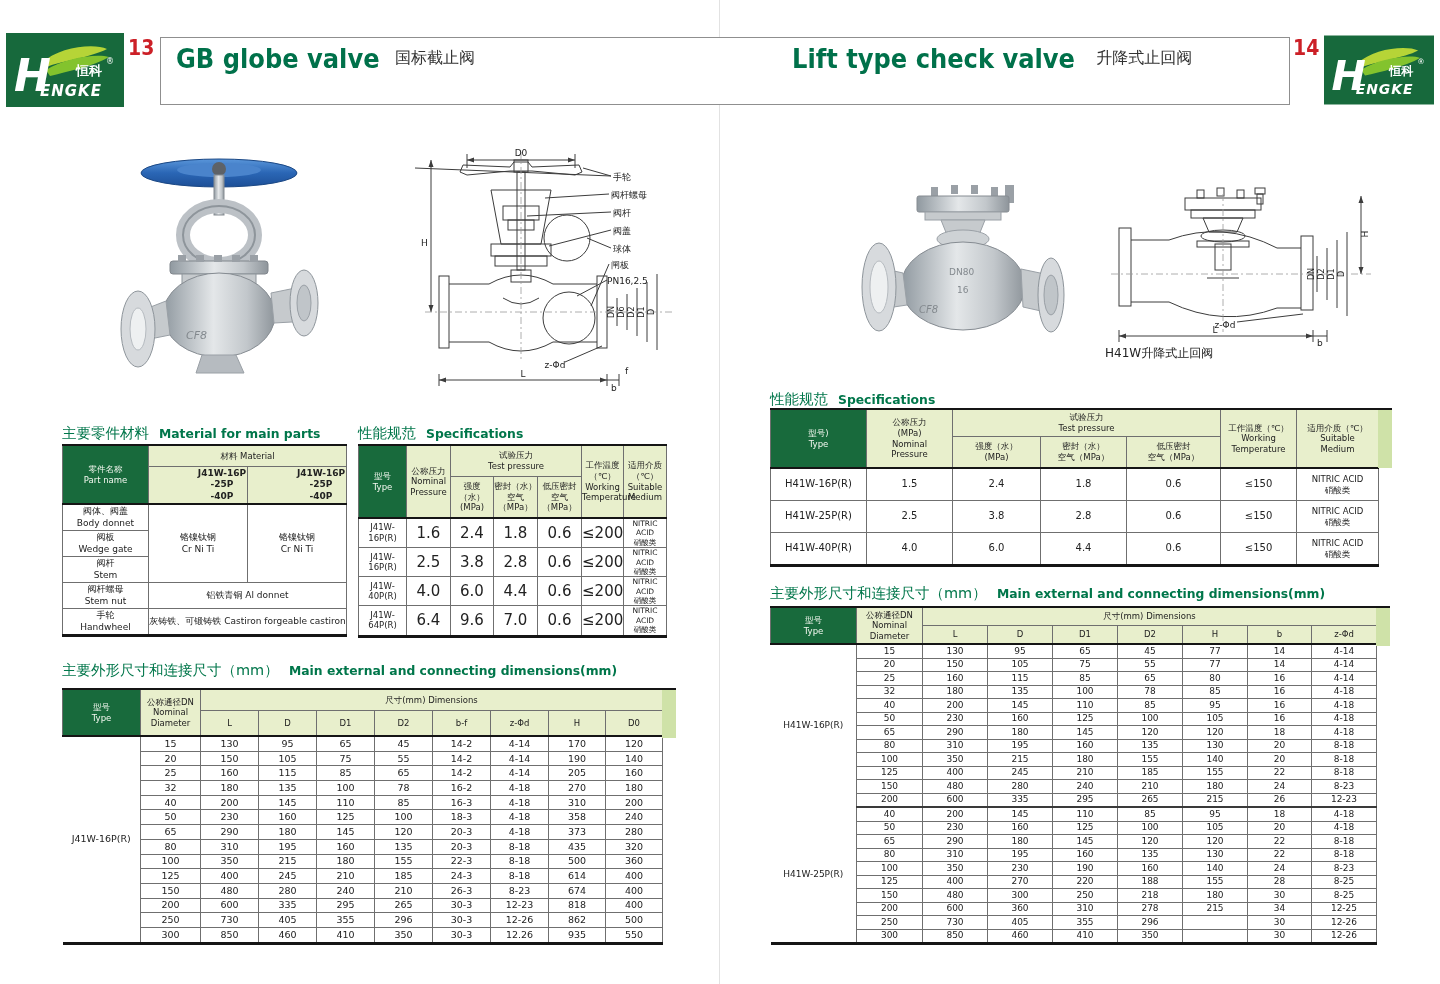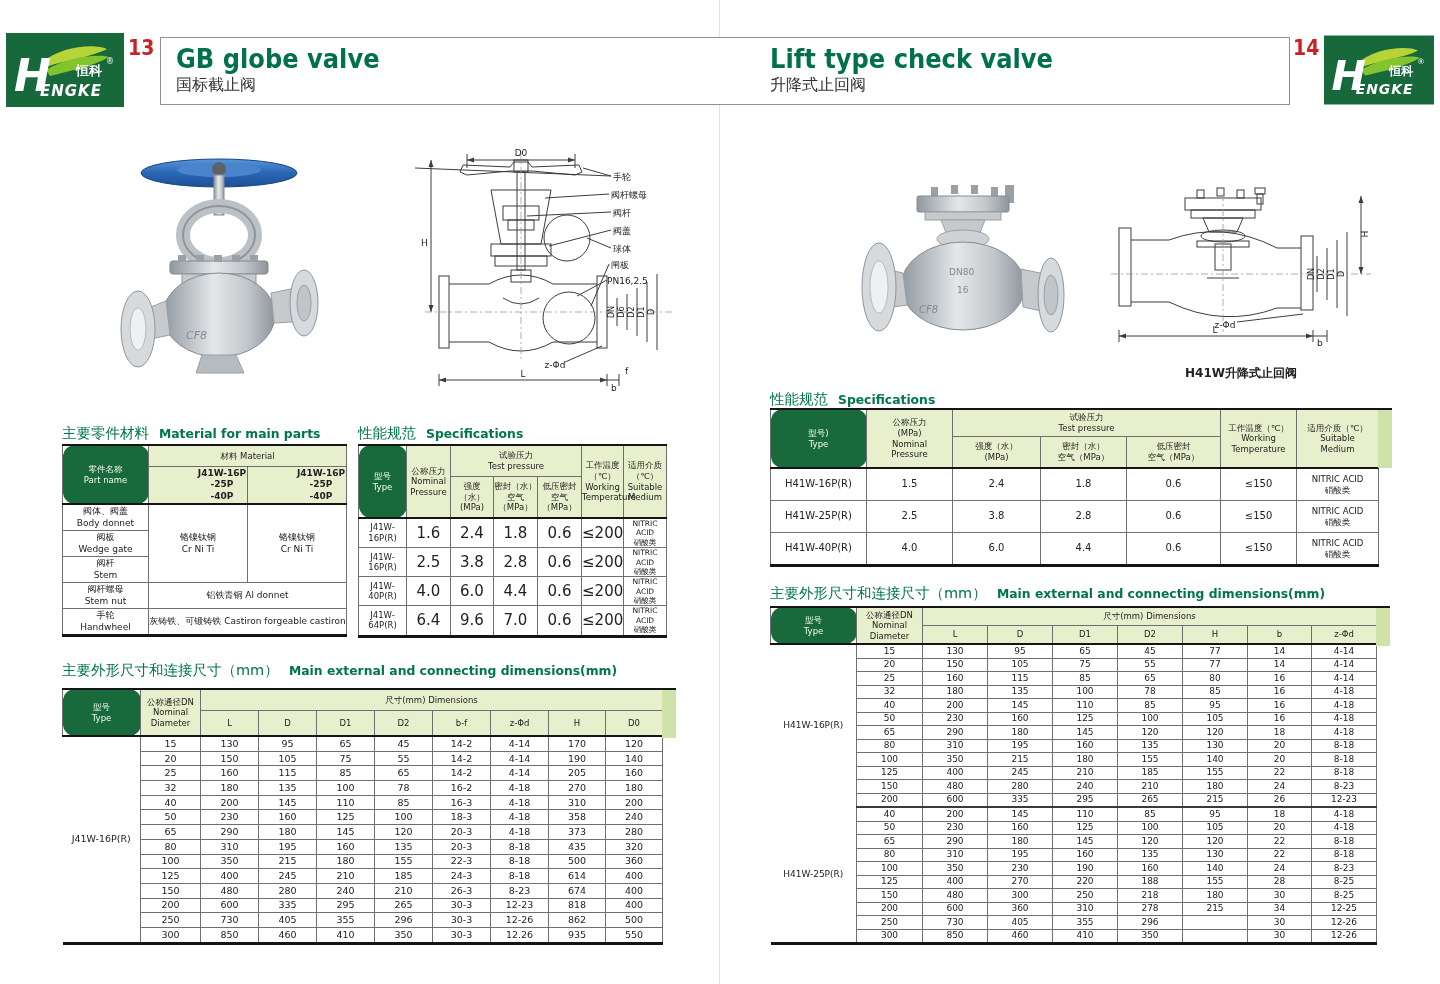--- a/index.html
+++ b/index.html
@@ -6,37 +6,37 @@
   body{width:1440px;height:984px;position:relative;background:#fff;overflow:hidden;
        font-family:"DejaVu Sans","Liberation Sans",sans-serif;color:#222;}
   .abs{position:absolute;}
   .divider{position:absolute;left:719px;top:0;width:1px;height:984px;background:#e2e2e2;}
 
   
   .titlebox{position:absolute;left:160px;top:37px;width:1128px;height:66px;background:#fff;
             border:1px solid #8f8f8f;}
   .pagenum{position:absolute;top:36px;font-size:21px;font-weight:bold;color:#cc2027;
            transform:scaleX(.9);transform-origin:left;}
-  .titlegrp{position:absolute;top:46px;display:flex;flex-direction:column;}
+  .titlegrp{position:absolute;top:46px;display:flex;flex-direction:row;text-align:center;}
   .big-en{font-size:26px;font-weight:bold;color:#00714a;line-height:1.05;
           transform:scaleX(.93);transform-origin:left;white-space:nowrap;}
   .big-cn{font-size:16px;color:#333;margin-top:3px;line-height:1.1;}
 
   
   .sec{position:absolute;display:flex;gap:10px;align-items:baseline;white-space:nowrap;}
   .sec-cn{font-size:14.5px;font-weight:normal;color:#00764a;}
   .sec-en{font-size:13px;font-weight:bold;color:#00764a;transform:scaleX(.95);transform-origin:left;}
 
   
   .t{border-collapse:collapse;table-layout:fixed;position:absolute;background:#fff;
      border-top:2px solid #151515;border-bottom:3px solid #151515;}
   .t th,.t td{border:1px solid #6f6f6f;white-space:pre-line;text-align:center;
      vertical-align:middle;padding:0;font-weight:normal;color:#222;line-height:1.25;}
   .t thead th{font-size:8.5px;}
-  .t .dark{background:#186a3c;color:#f4f8f0;border-radius:12px;}
+  .t .dark{background:#186a3c;color:#f4f8f0;}
   .t .pale{background:#e8efcc;}
   .t thead th[rowspan],.t thead tr:nth-child(2) th{border-bottom:2px solid #151515;}
   .typecell{border-top:none !important;border-left:none !important;border-bottom:none !important;
             background:#fff;font-size:9.5px;}
   tr.grp td{border-top:2px solid #3a3a3a;}
 
   #mat{left:62px;top:444px;width:284px;}
   #mat thead tr:first-child th:last-child{height:20px;}
   #mat thead tr:nth-child(2) th{height:36px;font-weight:bold;font-size:9px;padding-left:48px;}
   #mat tbody td{height:25px;font-size:9px;}
@@ -59,22 +59,22 @@
   #dims-l thead tr:nth-child(2) th{height:24px;}
   #dims-l tbody td{height:13.7px;font-size:9.5px;}
 
   #dims-r{left:770px;top:606px;width:606px;}
   #dims-r thead tr:first-child th{height:17px;}
   #dims-r thead tr:nth-child(2) th{height:17px;}
   #dims-r tbody td{height:12.5px;font-size:9px;}
 
   .strip{position:absolute;background:#cfe2a8;border-top:2px solid #151515;}
 
-  .caption{position:absolute;left:1105px;top:345px;width:272px;text-align:center;
-           font-size:12px;font-weight:bold;color:#222;margin-top:20px;}
+  .caption{position:absolute;left:1105px;top:345px;width:272px;text-align:left;
+           font-size:12px;font-weight:normal;color:#222;}
   svg text{font-family:"DejaVu Sans","Liberation Sans",sans-serif;}
 </style>
 </head>
 <body>
 
 <div class="divider"></div>
 
 <div class="titlebox"></div>
 
 <svg class="abs" style="left:6px;top:33px" width="118" height="74" viewBox="0 0 118 74">
@@ -97,21 +97,21 @@
   <text x="34" y="63" font-size="15" font-weight="bold" font-style="italic" fill="#fff" letter-spacing="1">ENGKE</text>
 </svg>
 
 <div class="pagenum" style="left:128px">13</div>
 <div class="pagenum" style="left:1293px">14</div>
 
 <div class="titlegrp" style="left:176px">
   <span class="big-en">GB globe valve</span>
   <span class="big-cn">国标截止阀</span>
 </div>
-<div class="titlegrp" style="left:770px">
+<div class="titlegrp" style="left:792px">
   <span class="big-en">Lift type check valve</span>
   <span class="big-cn">升降式止回阀</span>
 </div>
 
 <svg class="abs" style="left:108px;top:143px" width="222" height="240" viewBox="0 0 222 240">
   <defs>
     <linearGradient id="met" x1="0" y1="0" x2="1" y2="0">
       <stop offset="0" stop-color="#9099a0"></stop>
         <stop offset="0.45" stop-color="#e4e7e9"></stop>
       <stop offset="0.75" stop-color="#c2c7cb"></stop>

